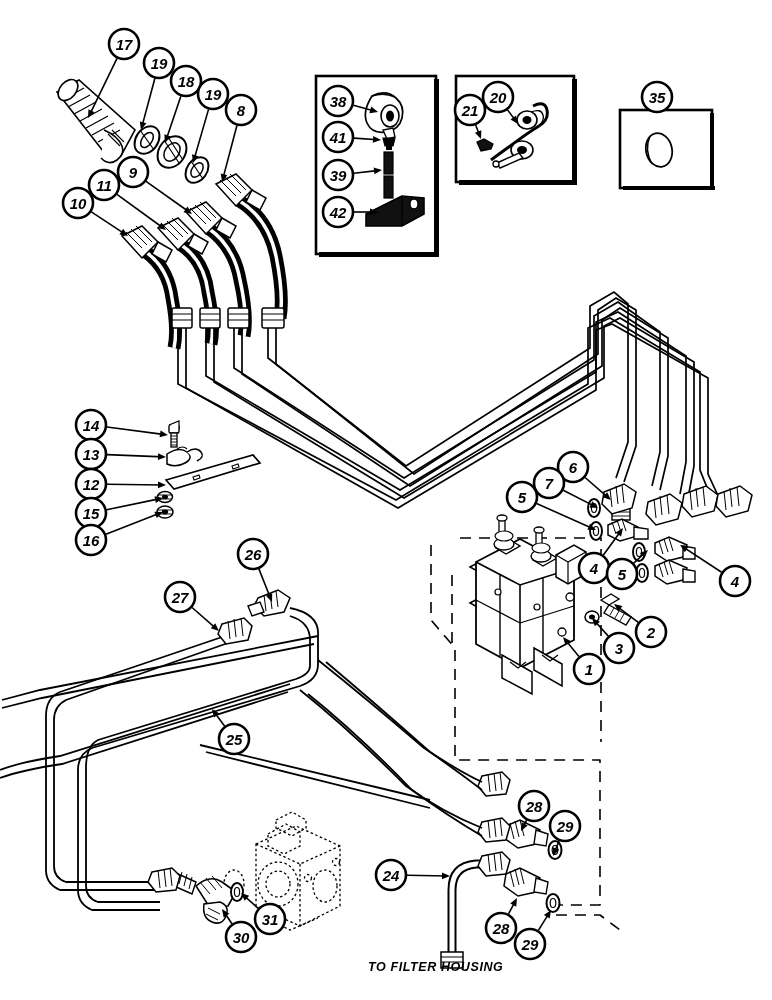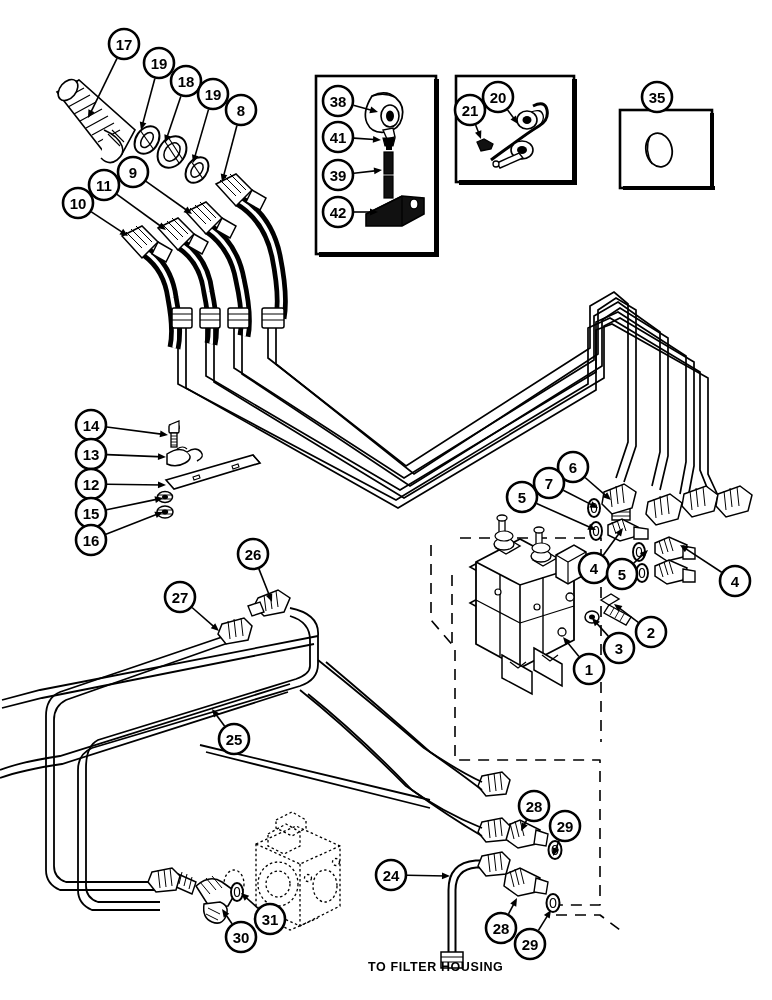--- a/index.html
+++ b/index.html
@@ -1,18 +1,18 @@
 <!DOCTYPE html>
 <html><head>
 <meta charset="utf-8">
 <style>
   html,body{margin:0;padding:0;background:#fff;}
   body{width:772px;height:1000px;position:relative;overflow:hidden;
        font-family:"Liberation Sans",sans-serif;color:#000;}
-  #sheet{position:absolute;inset:0;width:772px;height:1000px;}
+  #sheet{position:absolute;inset:0;width:772px;height:1000px;font-style:italic;}
   svg{display:block;}
   .callout-txt{font-family:"Liberation Sans",sans-serif;font-weight:bold;
                font-size:15px;text-anchor:middle;dominant-baseline:central;fill:#000;}
   .caption-txt{font-family:"Liberation Sans",sans-serif;font-weight:bold;
                font-size:12.5px;letter-spacing:0.6px;fill:#000;}
 </style>
 </head>
 <body>
 
 <div id="sheet">

